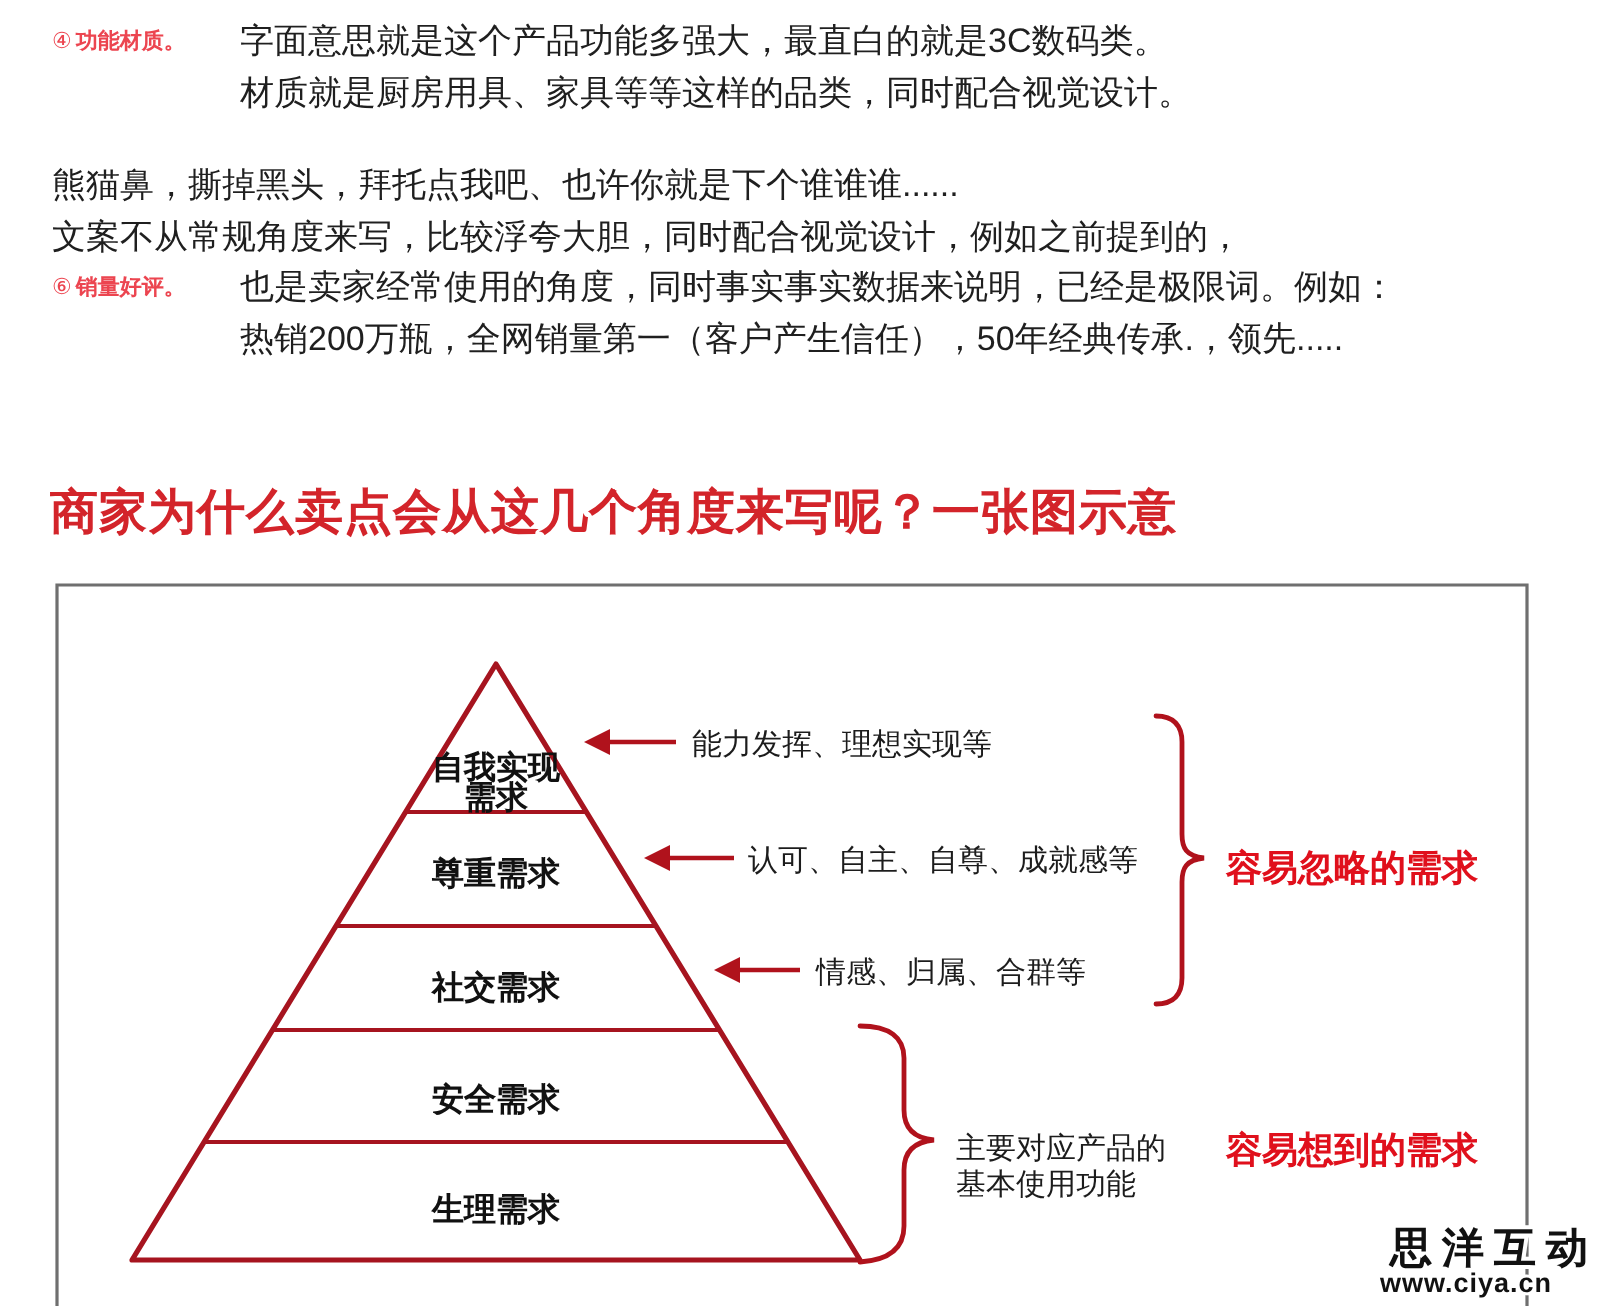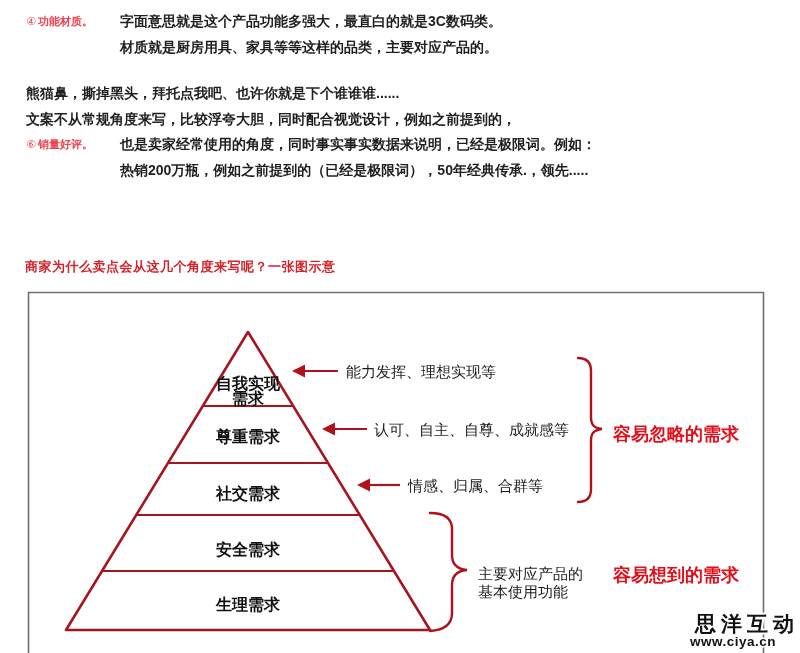--- a/index.html
+++ b/index.html
@@ -4,58 +4,58 @@
 <style>
   html,body{margin:0;padding:0;background:#ffffff;}
   #page{
     position:relative;width:800px;height:653px;background:#ffffff;overflow:hidden;
     font-family:"Liberation Sans","DejaVu Sans",sans-serif;
   }
   .sec{position:absolute;left:26px;display:flex;align-items:flex-start;}
   .sec-head{flex:none;width:94px;color:#ec4550;font-size:11px;line-height:26px;white-space:nowrap;}
   .sec-num{font-weight:normal;}
   .sec-title{font-weight:bold;margin-left:2px;}
-  .sec-body{font-size:14px;line-height:26px;color:#1f1f1f;white-space:nowrap;font-weight:bold;}
+  .sec-body{font-size:17px;line-height:26px;color:#1f1f1f;white-space:nowrap;}
   #main-heading{
-    position:absolute;left:25px;top:258px;font-size:13px;font-weight:bold;
+    position:absolute;left:25px;top:240px;font-size:24px;font-weight:bold;
     color:#d3242a;letter-spacing:0.5px;white-space:nowrap;
   }
   #diagram-svg{position:absolute;left:0;top:0;}
   .pyr-label{font-size:16px;font-weight:bold;fill:#111111;text-anchor:middle;}
   .anno-text{font-size:15px;fill:#1c1c1c;}
   .red-label{font-size:18px;font-weight:bold;fill:#e0101c;}
   .note-text{font-size:15px;fill:#1c1c1c;}
   .wm-name{font-size:21px;font-weight:bold;fill:#111111;stroke:#ffffff;stroke-width:4px;paint-order:stroke;letter-spacing:5px;}
   .wm-url{font-size:13.5px;font-weight:bold;fill:#111111;stroke:#ffffff;stroke-width:3px;paint-order:stroke;letter-spacing:0.5px;}
 </style>
 </head>
 <body>
 
 <div id="page">
 
   <div class="sec" style="top:8px">
     <div class="sec-head"><span class="sec-num">④</span><span class="sec-title">功能材质。</span></div>
     <div class="sec-body">
       <div>字面意思就是这个产品功能多强大，最直白的就是3C数码类。</div>
-      <div>材质就是厨房用具、家具等等这样的品类，主要对应产品的。</div>
+      <div>材质就是厨房用具、家具等等这样的品类，同时配合视觉设计。</div>
     </div>
   </div>
 
   <div class="sec" style="top:80px">
     <div class="sec-body">
       <div>熊猫鼻，撕掉黑头，拜托点我吧、也许你就是下个谁谁谁......</div>
       <div>文案不从常规角度来写，比较浮夸大胆，同时配合视觉设计，例如之前提到的，</div>
     </div>
   </div>
 
   <div class="sec" style="top:131px">
     <div class="sec-head"><span class="sec-num">⑥</span><span class="sec-title">销量好评。</span></div>
     <div class="sec-body">
       <div>也是卖家经常使用的角度，同时事实事实数据来说明，已经是极限词。例如：</div>
-      <div>热销200万瓶，例如之前提到的（已经是极限词），50年经典传承.，领先.....</div>
+      <div>热销200万瓶，全网销量第一（客户产生信任），50年经典传承.，领先.....</div>
     </div>
   </div>
 
   <div id="main-heading">商家为什么卖点会从这几个角度来写呢？一张图示意</div>
 
   <svg id="diagram-svg" width="800" height="653" viewBox="0 0 800 653">
 
     <path d="M28.5,653 L28.5,292.5 L763.5,292.5 L763.5,653" fill="none" stroke="#6f6f6f" stroke-width="1.6"></path>
 
     <path d="M248,332 L430,630 L66,630 Z" fill="#ffffff" stroke="#a6141f" stroke-width="2.6" stroke-linejoin="round"></path>

